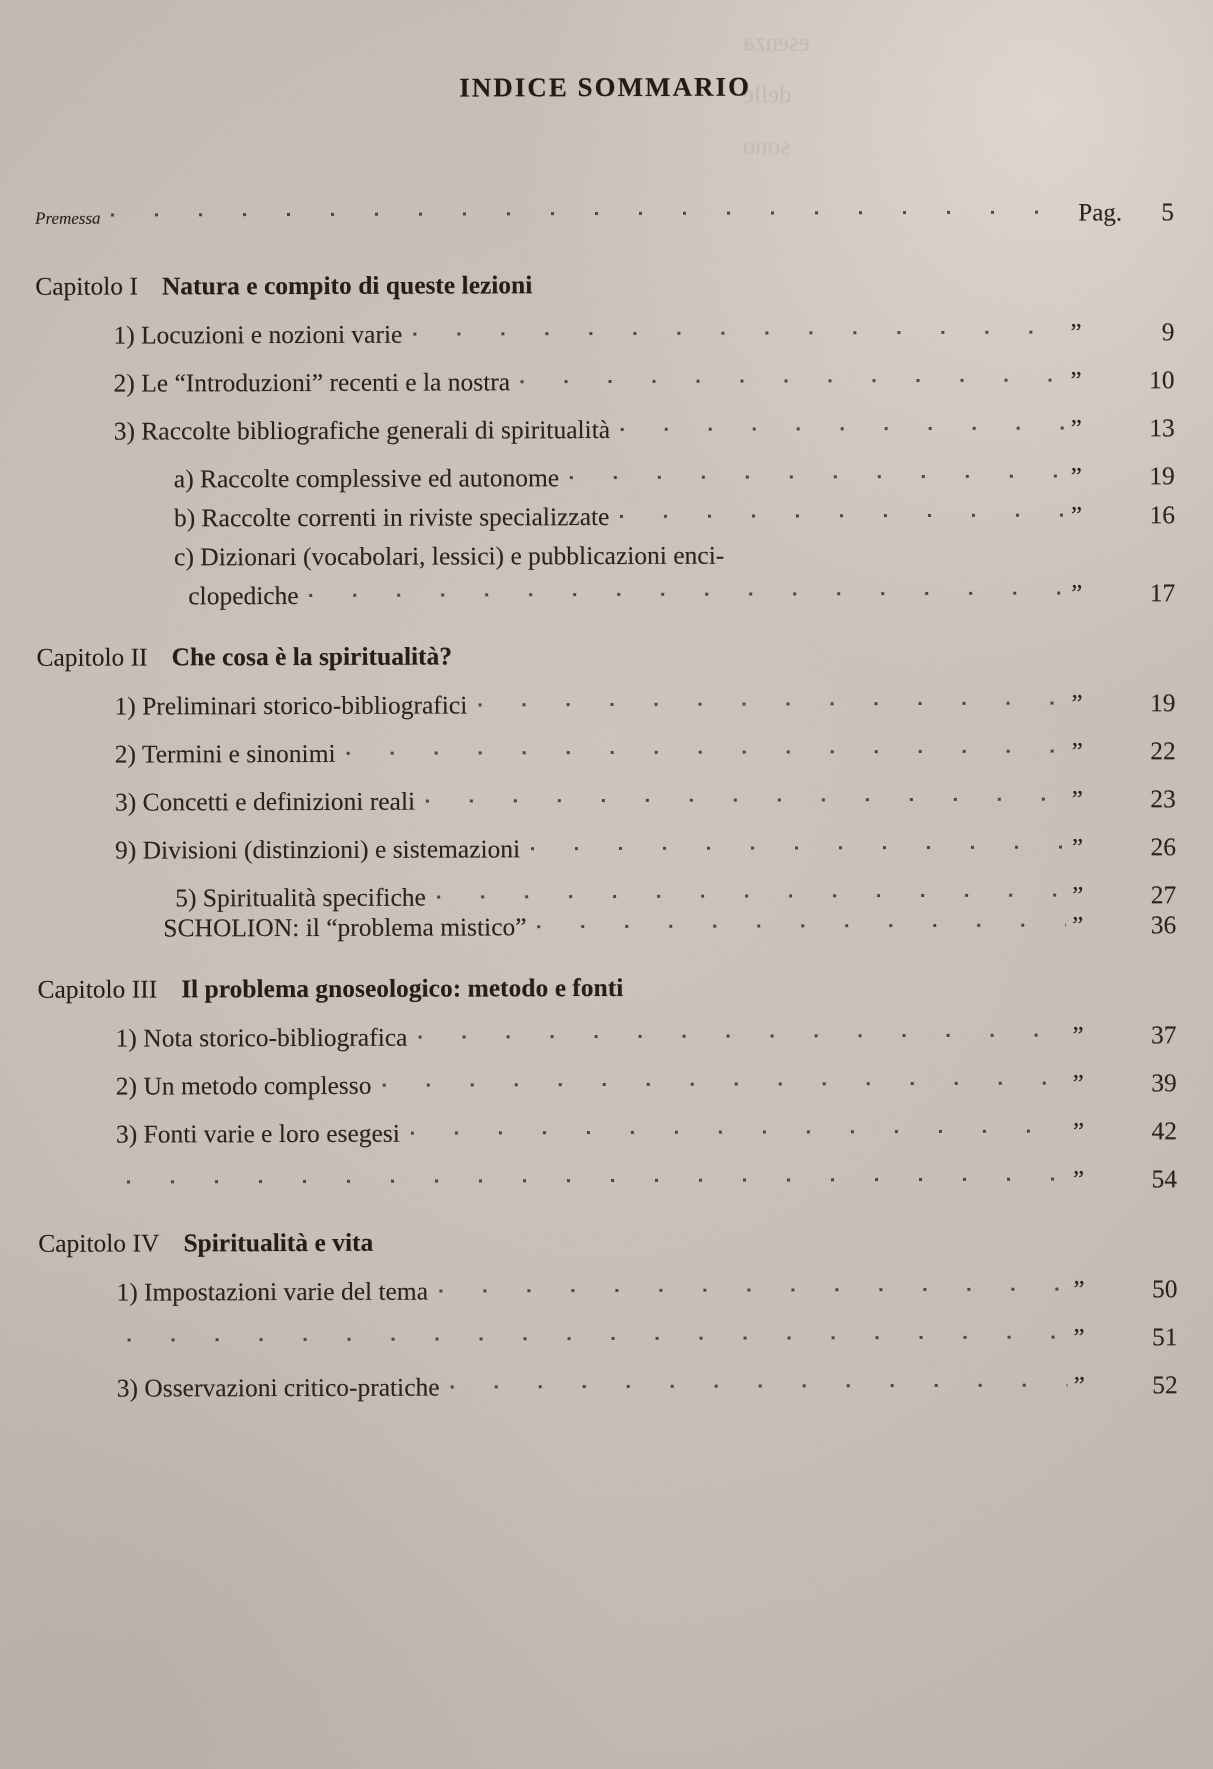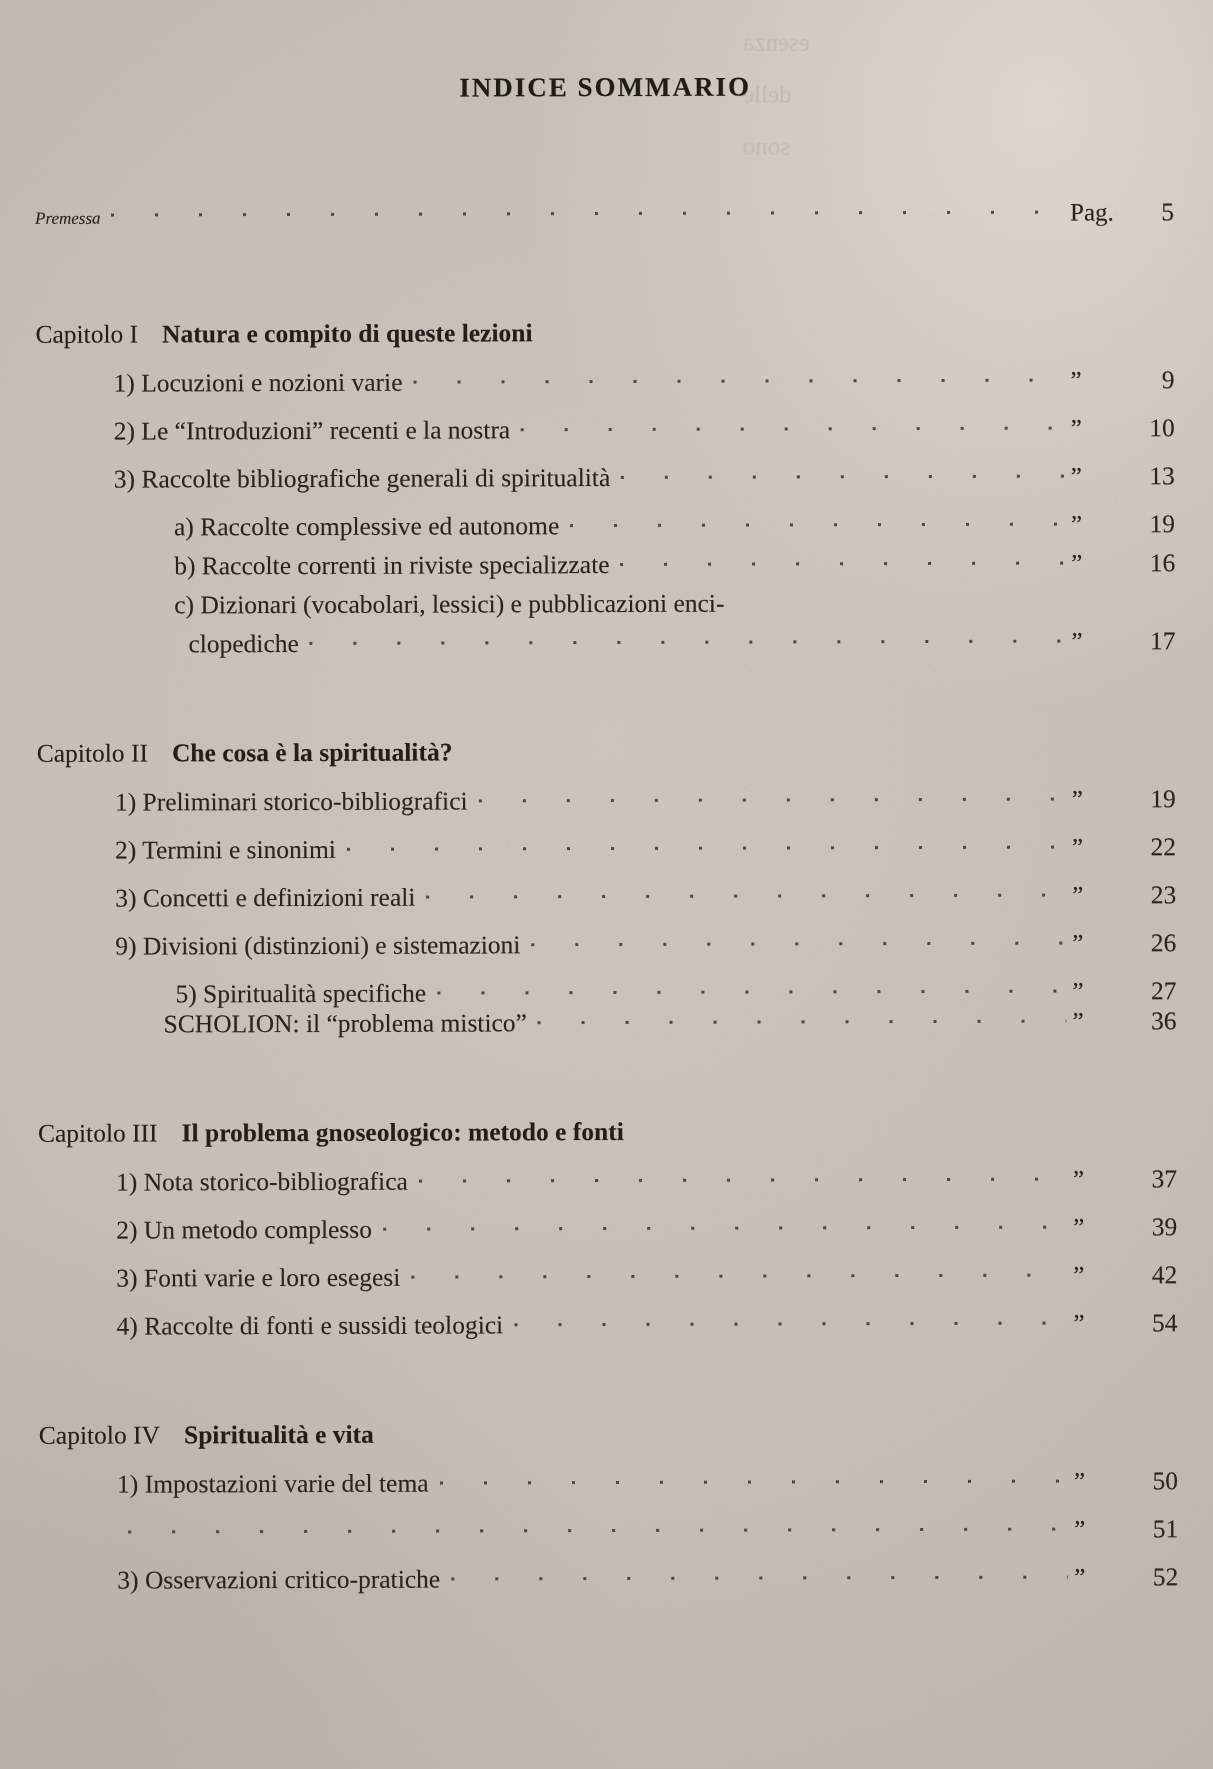--- a/index.html
+++ b/index.html
@@ -136,39 +136,39 @@
   .pageno {
     flex: 0 0 auto;
     width: 52px;
     text-align: right;
     font-size: 25.5px;
   }
 
   .pagword {
     flex: 0 0 auto;
     width: 52px;
-    text-align: left;
+    text-align: right;
     font-size: 25px;
     white-space: nowrap;
   }
 
   
   .premessa { margin-bottom: 44px; }
   .premessa .label { font-style: italic; font-size: 17px; }
 
   .chapter {
     margin-top: 0;
     margin-bottom: 16px;
     font-size: 25.5px;
     display: flex;
     align-items: baseline;
     color: #241d19;
     text-shadow: 0.35px 0.25px 0.5px rgba(70,58,48,.3);
   }
-  .chapter .cap-label { white-space: nowrap; margin-top: 48px; }
+  .chapter .cap-label { white-space: nowrap; }
   .chapter .cap-title {
     font-weight: bold;
     margin-left: 24px;
     white-space: nowrap;
   }
 
   .lvl1 { padding-left: 78px; margin-bottom: 18px; }
   .lvl2 { padding-left: 138px; margin-bottom: 9px; }
   .lvl2tight { padding-left: 138px; margin-bottom: 0px; }
   .cont  { padding-left: 152px; margin-bottom: 18px; }
@@ -310,21 +310,20 @@
             <span class="ditto">”</span>
             <span class="pageno">39</span>
           </div>
           <div class="line lvl1">
             <span class="label">3) Fonti varie e loro esegesi</span>
             <span class="leader"></span>
             <span class="ditto">”</span>
             <span class="pageno">42</span>
           </div>
           <div class="line lvl1">
-            <span class="label">4) Raccolte di fonti e sussidi teologici</span>
             <span class="leader"></span>
             <span class="ditto">”</span>
             <span class="pageno">54</span>
           </div>
         </div>
         <div class="group last">
           <div class="chapter">
             <span class="cap-label">Capitolo IV</span>
             <span class="cap-title">Spiritualità e vita</span>
           </div>

